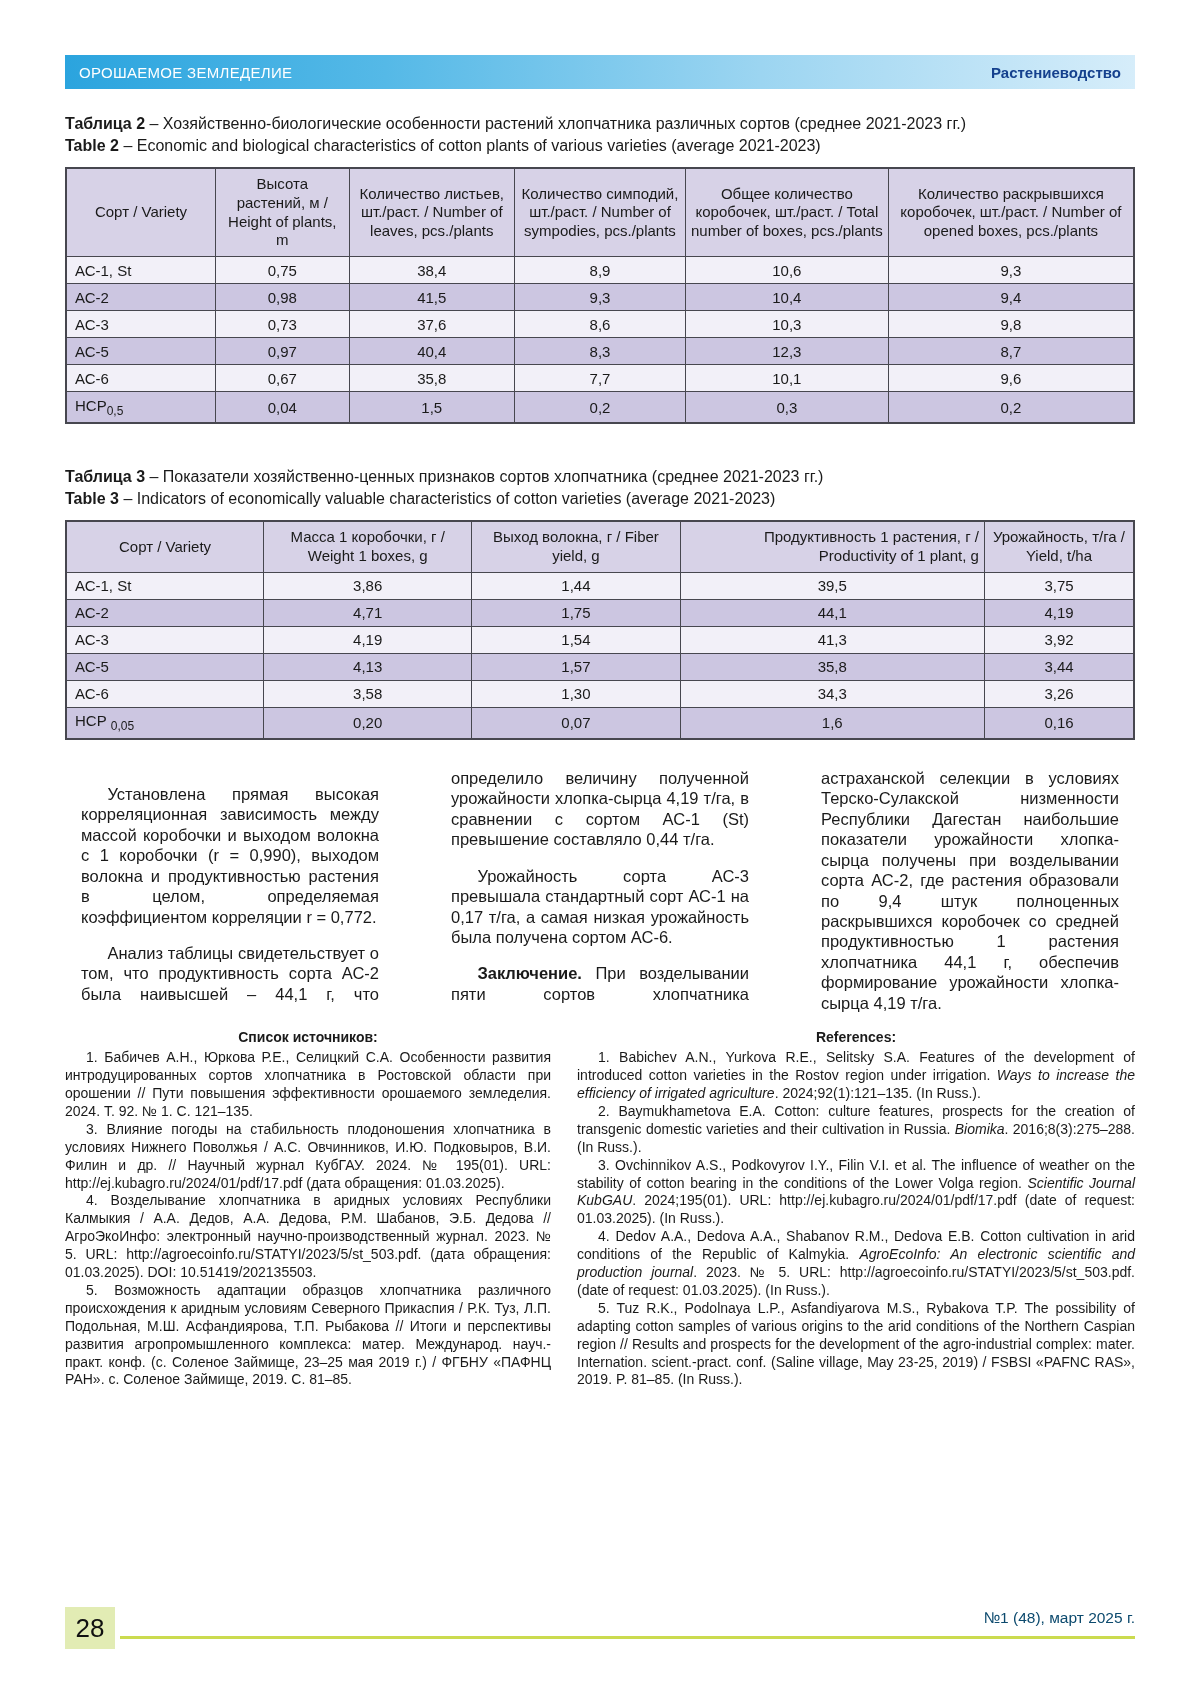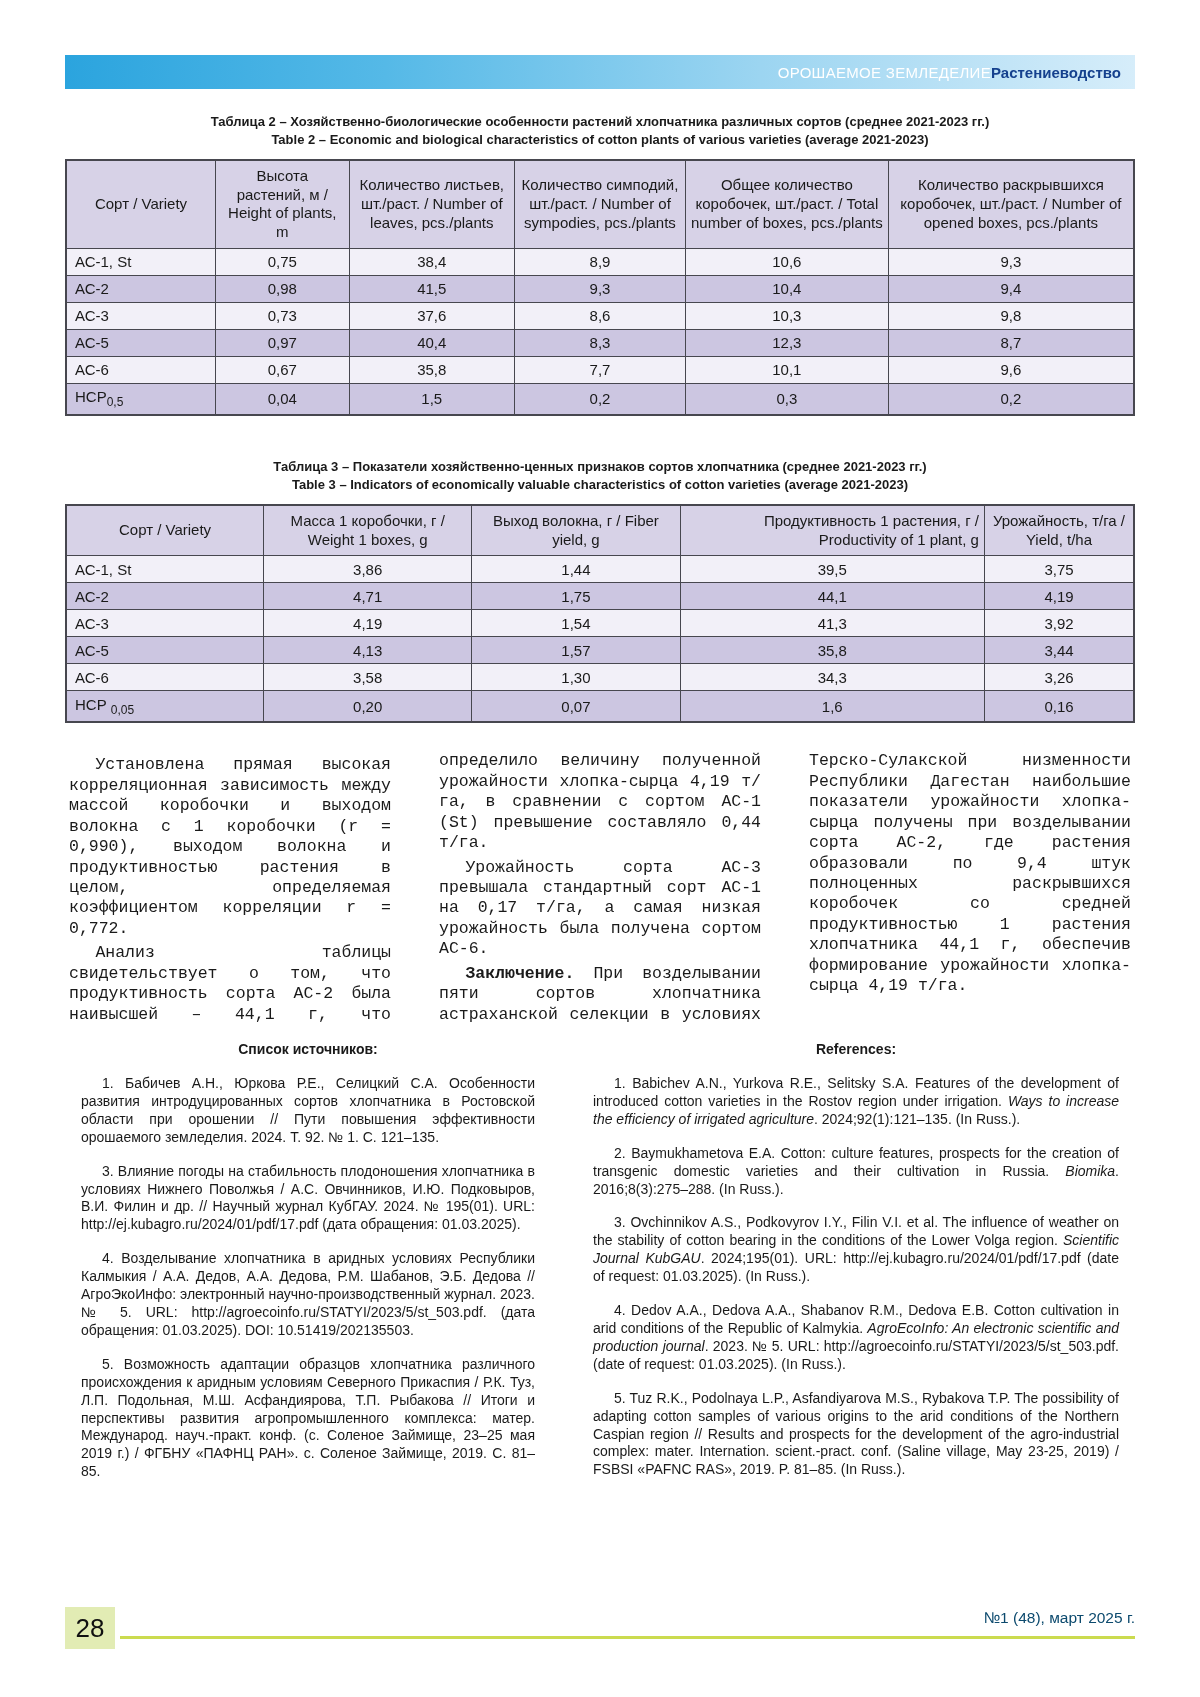--- a/index.html
+++ b/index.html
@@ -5,28 +5,28 @@
   * { box-sizing: border-box; }
   html,body { margin:0; padding:0; background:#ffffff; }
   .page {
     width:1200px; height:1697px; position:relative; margin:0 auto;
     background:#ffffff; color:#1a1a1a;
     font-family:"Liberation Sans", sans-serif;
     overflow:hidden;
   }
   .header-bar {
     margin:55px 65px 0 65px; height:34px;
-    display:flex; align-items:center; justify-content:flex-end;
+    display:flex; align-items:center; justify-content:space-between;
     padding:0 14px;
     background:linear-gradient(90deg,#2ba4de 0%,#55b9e7 30%,#9cd5f1 65%,#d6edfa 100%);
   }
   .header-left { color:#ffffff; font-size:15px; letter-spacing:.3px; }
   .header-right { color:#15418e; font-weight:bold; font-size:15px; }
   .content { padding:0 65px; }
-  .caption { text-align:center; font-size:13px; line-height:1.38;font-weight:bold; }
+  .caption { font-size:16px; line-height:1.38; }
   .caption-t2 { margin-top:24px; }
   .caption-t3 { margin-top:42px; }
   table.data {
     width:100%; border-collapse:collapse; margin-top:10px;
     border:2.5px solid #47474f; font-size:15px;
   }
   table.data th, table.data td { border:1.5px solid #47474f; }
   table.data thead th {
     background:#d7d2e7; font-weight:normal; text-align:center;
     padding:6px 5px; line-height:1.25; vertical-align:middle;
@@ -34,27 +34,27 @@
   table.data tbody td { padding:4.5px 8px; }
   table.data tbody tr.light { background:#f2f0f8; }
   table.data tbody tr.dark { background:#ccc6e1; }
   td.variety { text-align:left;margin-top:48px; }
   td.num { text-align:center; }
   sub { font-size:12px; }
   .body-text {
     margin-top:28px; column-count:3; column-gap:40px;
     text-align:justify; font-size:16.5px; line-height:1.24;
   }
-  .body-text p { margin:4px; text-indent:1.6em;font-family:Liberation Mono, monospace; }
+  .body-text p { margin:16px; text-indent:1.6em; }
   .refs {
     margin-top:16px; display:grid; grid-template-columns:486px 1fr;
     column-gap:26px; font-size:14px; line-height:1.28; text-align:justify;
   }
   .ref-heading { text-align:center; font-weight:bold; margin:0 0 2px 0; }
-  .refs p.ref-item { margin:16px; text-indent:1.5em; }
+  .refs p.ref-item { margin:0; text-indent:1.5em; }
   .page-num {
     position:absolute; left:65px; bottom:48px; width:50px; height:42px;
     background:#e2ecb4; display:flex; align-items:center; justify-content:center;
     font-size:26px; color:#111111;
   }
   .issue {
     position:absolute; right:65px; bottom:70px; font-size:15.5px; color:#0c4a6e;
   }
   .footer-rule {
     position:absolute; left:120px; right:65px; bottom:58px; height:3px;

